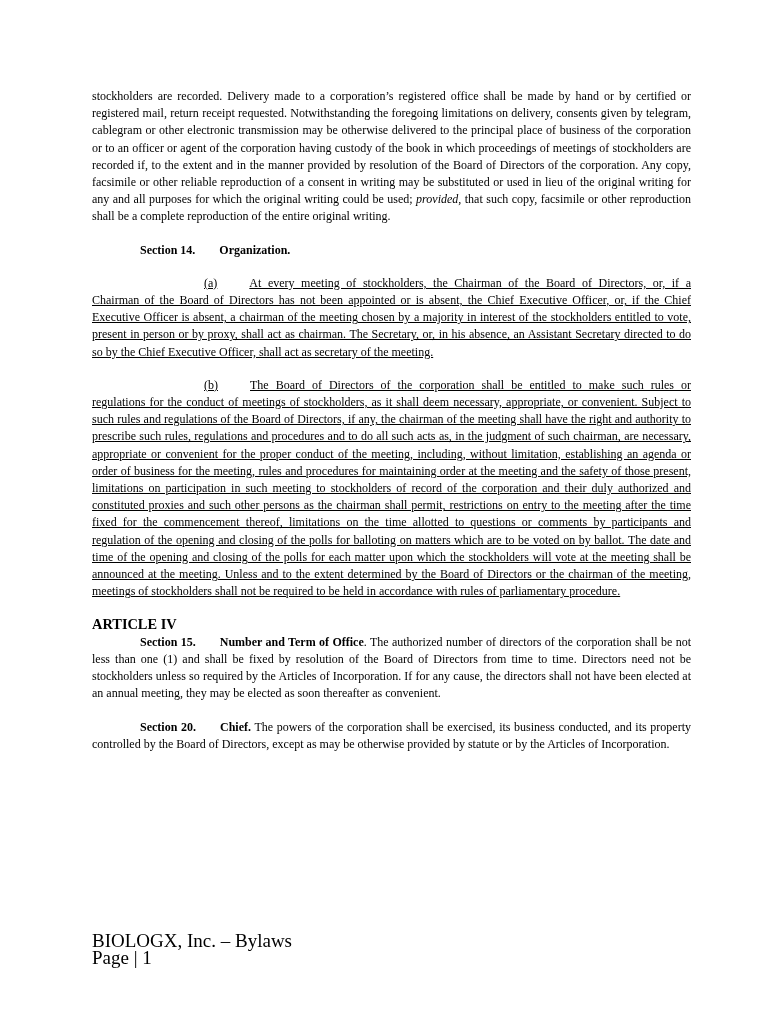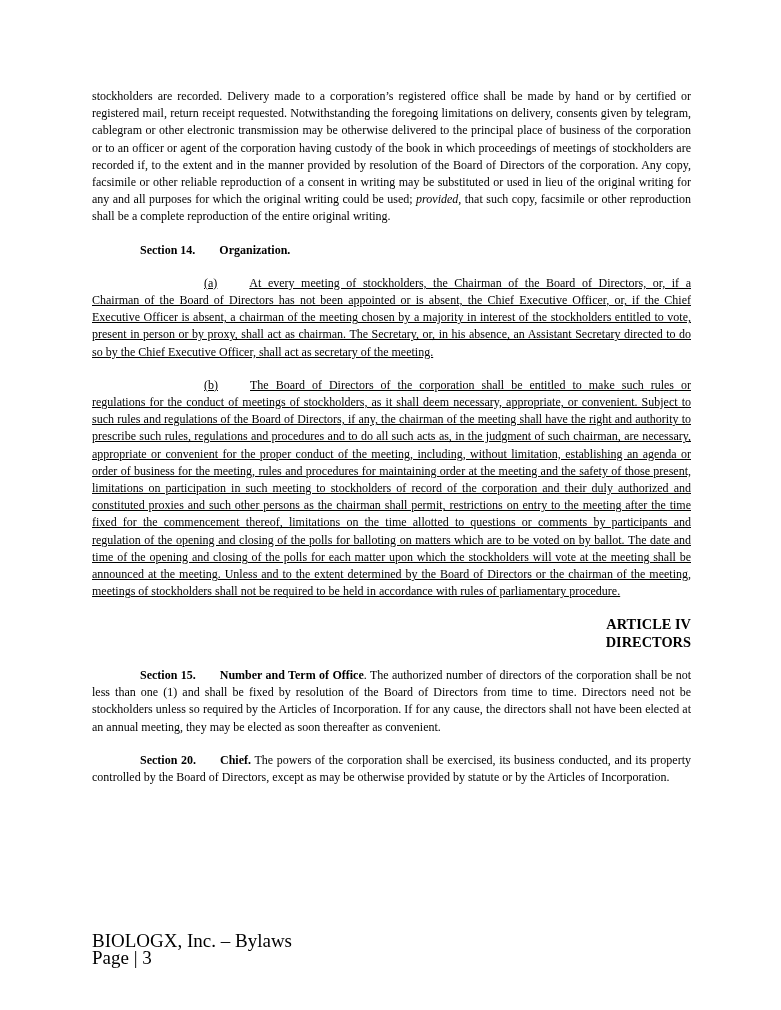--- a/index.html
+++ b/index.html
@@ -26,25 +26,24 @@
     margin-bottom: 16px;
   }
   .indent-section { text-indent: 48px; }
   .indent-sub { text-indent: 112px; text-decoration: underline; }
   .tab { display: inline-block; }
   .tab-sm { width: 24px; }
   .tab-md { width: 32px; }
   b { font-weight: bold; }
   em { font-style: italic; }
   .article-heading {
-    text-align: right;
+    text-align: left;
     font-weight: bold;
     font-size: 14.4px;
     line-height: 17.2px;
-    margin-bottom: 16px;
   }
   .article-heading .block { display: block; }
   .footer {
     position: absolute;
     left: 92px;
     bottom: 44px;
     font-size: 19px;
     line-height: 17.2px;
     text-align: left;
   }
@@ -57,25 +56,24 @@
   <p class="para"><span>stockholders are recorded. Delivery made to a corporation’s registered office shall be made by hand or by certified or registered mail, return receipt requested. Notwithstanding the foregoing limitations on delivery, consents given by telegram, cablegram or other electronic transmission may be otherwise delivered to the principal place of business of the corporation or to an officer or agent of the corporation having custody of the book in which proceedings of meetings of stockholders are recorded if, to the extent and in the manner provided by resolution of the Board of Directors of the corporation. Any copy, facsimile or other reliable reproduction of a consent in writing may be substituted or used in lieu of the original writing for any and all purposes for which the original writing could be used; </span><em>provided</em><span>, that such copy, facsimile or other reproduction shall be a complete reproduction of the entire original writing.</span></p>
 
   <p class="para indent-section"><b>Section 14.</b><span class="tab tab-sm"></span><b>Organization.</b></p>
 
   <p class="para indent-sub"><span>(a)</span><span class="tab tab-md"></span><span>At every meeting of stockholders, the Chairman of the Board of Directors, or, if a Chairman of the Board of Directors has not been appointed or is absent, the Chief Executive Officer, or, if the Chief Executive Officer is absent, a chairman of the meeting chosen by a majority in interest of the stockholders entitled to vote, present in person or by proxy, shall act as chairman. The Secretary, or, in his absence, an Assistant Secretary directed to do so by the Chief Executive Officer, shall act as secretary of the meeting.</span></p>
 
   <p class="para indent-sub"><span>(b)</span><span class="tab tab-md"></span><span>The Board of Directors of the corporation shall be entitled to make such rules or regulations for the conduct of meetings of stockholders, as it shall deem necessary, appropriate, or convenient. Subject to such rules and regulations of the Board of Directors, if any, the chairman of the meeting shall have the right and authority to prescribe such rules, regulations and procedures and to do all such acts as, in the judgment of such chairman, are necessary, appropriate or convenient for the proper conduct of the meeting, including, without limitation, establishing an agenda or order of business for the meeting, rules and procedures for maintaining order at the meeting and the safety of those present, limitations on participation in such meeting to stockholders of record of the corporation and their duly authorized and constituted proxies and such other persons as the chairman shall permit, restrictions on entry to the meeting after the time fixed for the commencement thereof, limitations on the time allotted to questions or comments by participants and regulation of the opening and closing of the polls for balloting on matters which are to be voted on by ballot. The date and time of the opening and closing of the polls for each matter upon which the stockholders will vote at the meeting shall be announced at the meeting. Unless and to the extent determined by the Board of Directors or the chairman of the meeting, meetings of stockholders shall not be required to be held in accordance with rules of parliamentary procedure.</span></p>
 
   <p class="article-heading">
       <span class="block">ARTICLE IV</span>
-      <span class="block">DIRECTORS</span>
     </p>
 
   <p class="para indent-section"><b>Section 15.</b><span class="tab tab-sm"></span><b>Number and Term of Office</b><span>. The authorized number of directors of the corporation shall be not less than one (1) and shall be fixed by resolution of the Board of Directors from time to time. Directors need not be stockholders unless so required by the Articles of Incorporation. If for any cause, the directors shall not have been elected at an annual meeting, they may be elected as soon thereafter as convenient.</span></p>
 
   <p class="para indent-section"><b>Section 20.</b><span class="tab tab-sm"></span><b>Chief.</b><span> The powers of the corporation shall be exercised, its business conducted, and its property controlled by the Board of Directors, except as may be otherwise provided by statute or by the Articles of Incorporation.</span></p>
 
   <div class="footer">
     <div>BIOLOGX, Inc. – Bylaws</div>
-    <div>Page | 3</div>
+    <div>Page | 1</div>
   </div>
 
 </div>
 
 </body></html>

